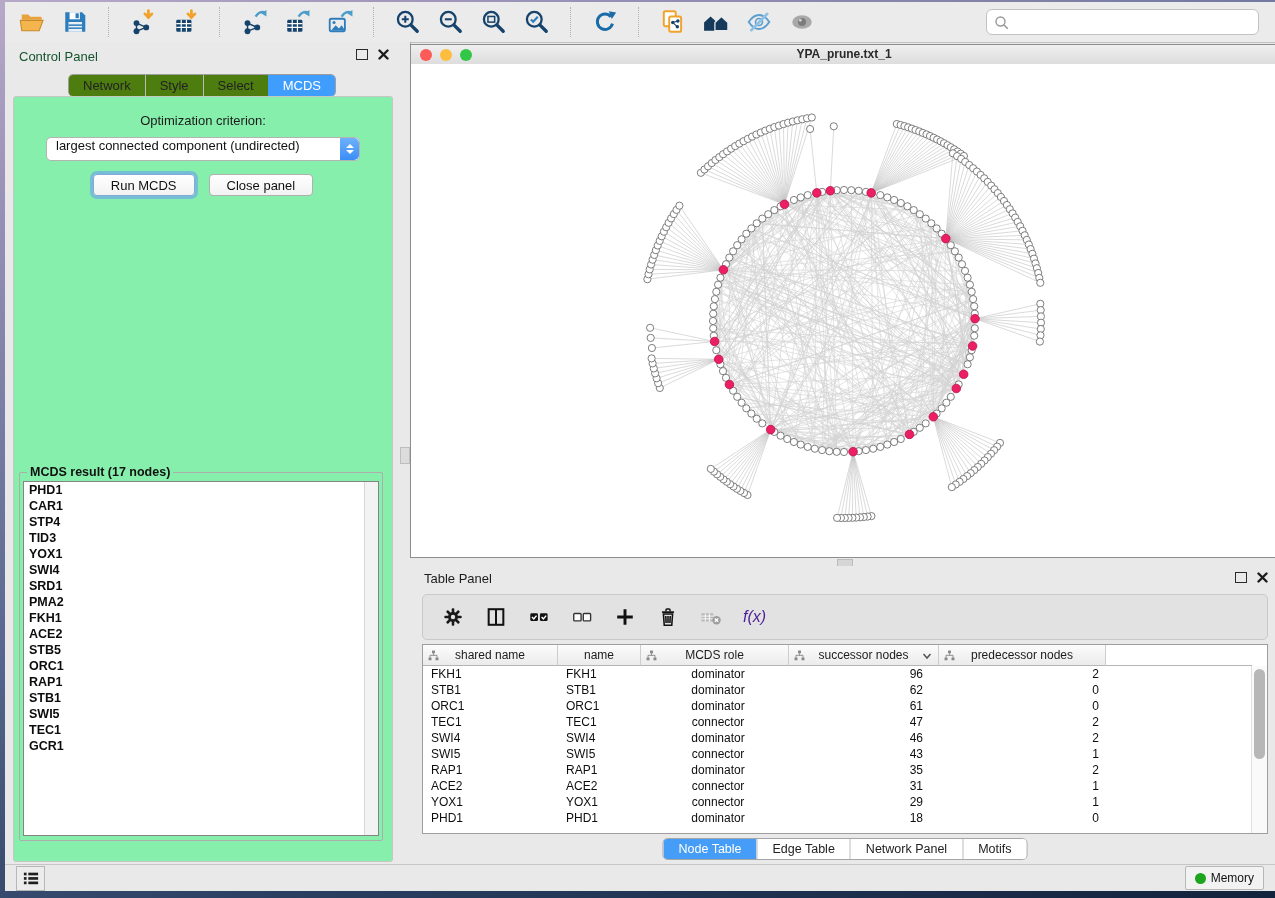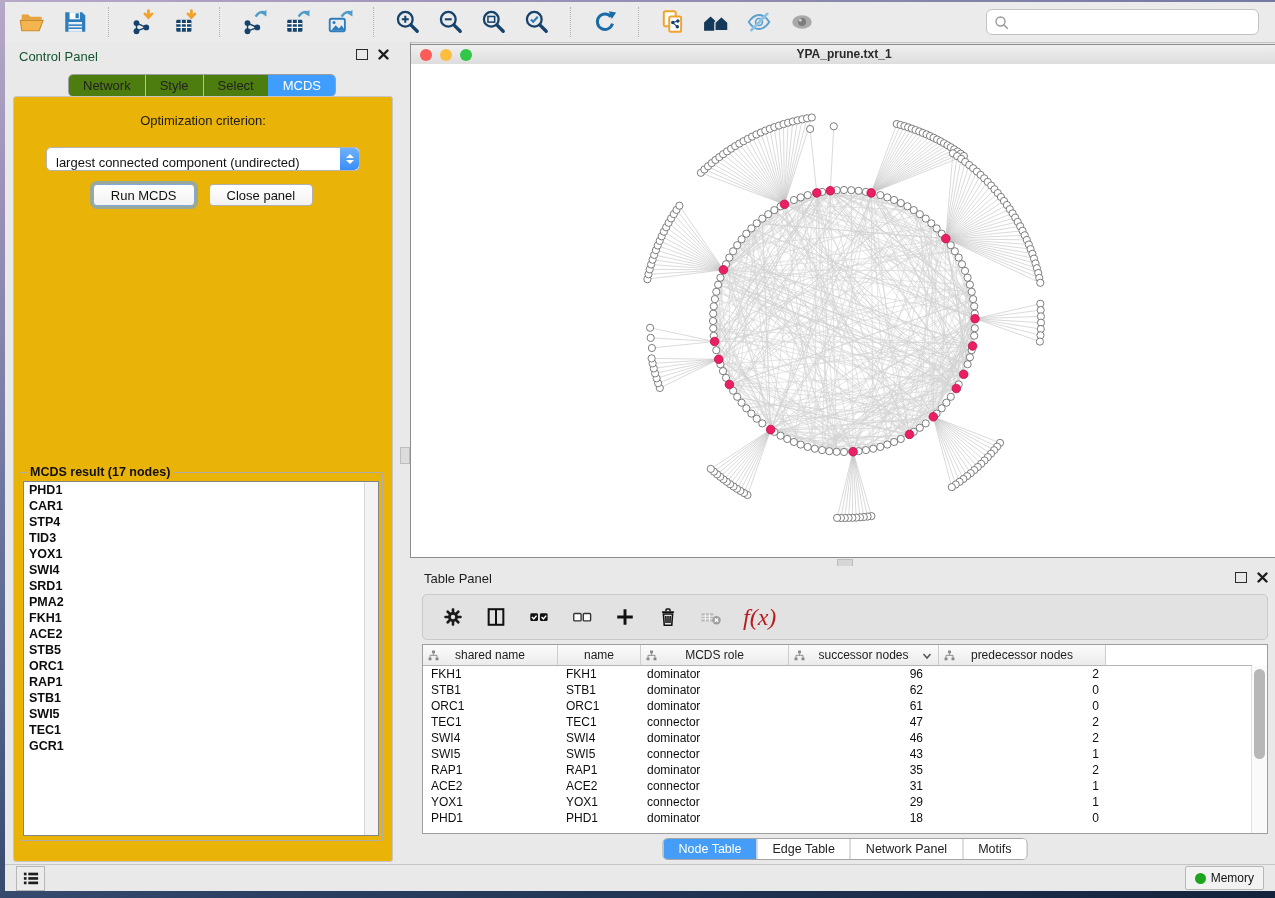--- a/index.html
+++ b/index.html
@@ -27,25 +27,25 @@
   .cpanel-title{position:absolute;left:14px;top:7px;font-size:13px;color:#14532d;}
   .winbtns{position:absolute;right:10px;top:7px;display:flex;gap:10px;align-items:center;}
   .float-btn{width:10px;height:9px;border:1.6px solid #2b2b2b;display:inline-block;background:transparent;}
   .close-x{display:flex;}
   .seg-tabs{position:absolute;left:50%;transform:translateX(-50%);top:32px;display:inline-flex;
             border:1px solid #9d9d9d;border-radius:5px;overflow:hidden;background:#fff;box-shadow:0 1px 0 rgba(255,255,255,.6);}
   .seg{padding:3px 14px;font-size:13px;color:#222;background:#4d7c0f;border-left:1px solid #bcbcbc;cursor:default;}
   .seg:first-child{border-left:none;}
   .seg.active{background:#3f9dfd;color:#fff;border-left-color:#3f9dfd;}
 
-  .mcds-pane{position:absolute;left:8px;top:54px;width:378px;height:764px;background:#eab308;
+  .mcds-pane{position:absolute;left:8px;top:54px;width:378px;height:764px;background:#86efac;
              border:1px solid #c6c6c6;border-radius:3px;}
   .opt-label{margin-top:16px;text-align:center;font-size:13px;color:#1b1b1b;}
-  .dropdown{margin:19px auto 0 auto;width:312px;height:22px;background:#fff;border:1px solid #b4b4b4;
-            border-radius:5px;display:flex;align-items:flex-end;position:relative;}
+  .dropdown{margin:9px auto 0 auto;width:312px;height:22px;background:#fff;border:1px solid #b4b4b4;
+            border-radius:5px;display:flex;align-items:flex-start;position:relative;}
   .dd-text{flex:1;font-size:13px;padding-left:9px;color:#111;white-space:nowrap;overflow:hidden;}
   .dd-btn{width:19px;height:22px;background:linear-gradient(#6db1fb,#3b8df7);border-radius:0 5px 5px 0;
           display:flex;flex-direction:column;align-items:center;justify-content:center;gap:2px;}
   .dd-btn i{display:block;width:0;height:0;border-left:4px solid transparent;border-right:4px solid transparent;}
   .dd-btn i.up{border-bottom:4px solid #fff;}
   .dd-btn i.dn{border-top:4px solid #fff;}
   .btn-row{margin-top:13px;display:flex;justify-content:center;gap:14px;}
   .mac-btn{font-family:"Liberation Sans",sans-serif;font-size:13px;color:#111;background:linear-gradient(#ffffff,#f2f2f2);
            border:1px solid #b0b0b0;border-radius:4px;height:22px;padding:0 17px;}
   .mac-btn.focus{box-shadow:0 0 0 3px rgba(106,165,237,.65);border-color:#85a9d6;}
@@ -80,36 +80,36 @@
 
   
   .tpanel{position:absolute;left:405px;top:564px;width:870px;height:298px;background:#e9e9e9;}
   .tpanel-title{position:absolute;left:14px;top:5px;font-size:13px;color:#1d1d1d;}
   .tpanel .winbtns{top:6px;right:12px;}
   .t-toolbar{position:absolute;left:12px;top:28px;width:846px;height:46px;background:#e2e2e2;
              border:1px solid #c9c9c9;border-radius:5px;box-sizing:border-box;
              display:flex;align-items:center;gap:21px;padding-left:19px;}
   .tt-btn{display:flex;align-items:center;justify-content:center;width:22px;height:22px;}
   .tt-btn svg{width:22px;height:22px;}
-  .fx{font-family:Liberation Serif, serif;font-style:italic;font-size:24px;color:#b91c1c;}
+  .fx{font-family:Liberation Sans, sans-serif;font-style:italic;font-size:16px;color:#4c1d95;}
 
   .dtable{position:absolute;left:12px;top:78px;width:846px;height:190px;background:#fff;
           border:1px solid #9e9e9e;box-sizing:border-box;}
   .thead{position:absolute;left:0;top:0;right:15px;height:21px;display:flex;}
   .th{position:relative;height:21px;box-sizing:border-box;background:linear-gradient(#fcfcfc,#ebebeb);
       border-right:1px solid #cdcdcd;border-bottom:1px solid #b5b5b5;display:flex;align-items:center;justify-content:center;
       font-size:12px;color:#1c1c1c;}
   .th .colicon{position:absolute;left:5px;top:5px;display:flex;}
   .th .sort{position:absolute;right:6px;top:7px;display:flex;}
   .th.c0{width:135px;} .th.c1{width:83px;} .th.c2{width:148px;} .th.c3{width:150px;} .th.c4{width:167px;align-items:center;}
   .th.fill{flex:1;background:#fff;border-right:none;border-bottom:1px solid #b5b5b5;}
   .tbody{position:absolute;left:0;top:21px;right:15px;bottom:0;overflow:hidden;}
   .trow{display:flex;height:16px;line-height:16px;font-size:12px;color:#0e0e0e;}
   .td{box-sizing:border-box;white-space:nowrap;overflow:hidden;}
-  .td.c0{width:135px;padding-left:8px;} .td.c1{width:83px;padding-left:8px;} .td.c2{width:148px;padding-left:6px;}
+  .td.c0{width:135px;padding-left:8px;} .td.c1{width:83px;padding-left:8px;} .td.c2{width:148px;padding-left:6px;text-align:center;}
   .td.c3{width:150px;text-align:right;padding-right:16px;} .td.c4{width:167px;text-align:right;padding-right:7px;}
   .t-scroll{position:absolute;right:0;top:21px;bottom:0;width:15px;background:#fafafa;border-left:1px solid #e0e0e0;}
   .t-scroll .thumb{position:absolute;left:2px;right:2px;top:3px;height:90px;background:#b7b7b7;border-radius:6px;}
 
   .t-tabs{position:absolute;left:50%;transform:translateX(-50%);top:272px;display:inline-flex;
           border:1px solid #a5a5a5;border-radius:5px;overflow:hidden;background:#fff;}
   .t-tab{padding:3px 15px;font-size:12.5px;color:#222;background:#fff;border-left:1px solid #bcbcbc;white-space:nowrap;}
   .t-tab:first-child{border-left:none;}
   .t-tab.active{background:#459df7;color:#fff;border-left-color:#459df7;}
 

